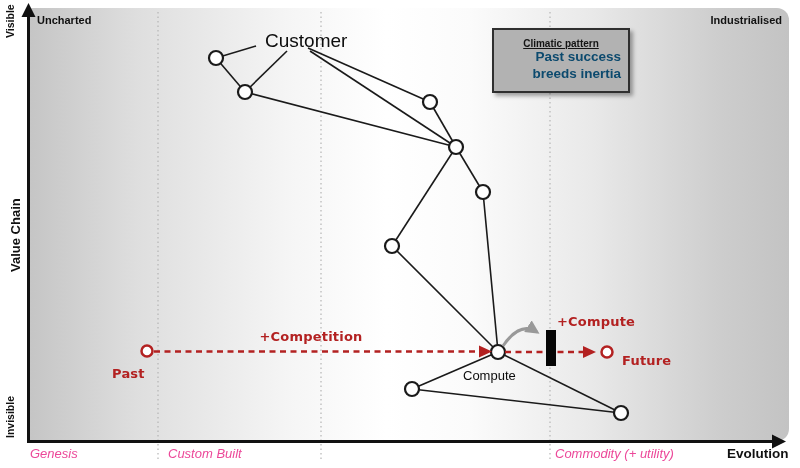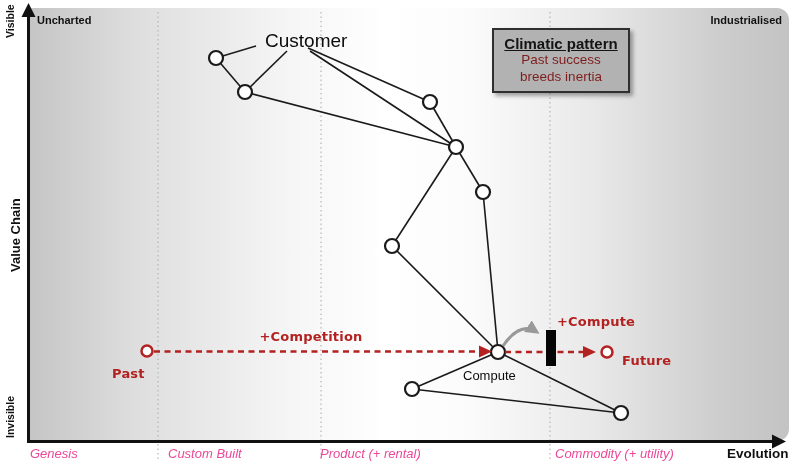--- a/index.html
+++ b/index.html
@@ -38,22 +38,22 @@
   #label-past{left:112px;top:366px;}
   #label-future{left:622px;top:353px;}
   #label-competition{left:311px;top:329px;transform:translateX(-50%);}
   #label-inertia{left:557px;top:314px;}
 
   .climate-box{
     position:absolute;left:492px;top:28px;width:138px;height:65px;box-sizing:border-box;
     background:#b2b2b2;border:2px solid #2f2f2f;box-shadow:3px 3px 4px rgba(0,0,0,.35);
     display:flex;flex-direction:column;align-items:center;justify-content:center;text-align:center;
   }
-  .climate-title{font-size:15px;font-weight:700;text-decoration:underline;color:#141414;margin-bottom:0;}
-  .climate-body{font-size:13.5px;font-weight:400;line-height:1.25;color:#7f1d1d;width:120px;}
+  .climate-title{font-size:10px;font-weight:700;text-decoration:underline;color:#141414;margin-bottom:0;}
+  .climate-body{font-size:13.5px;font-weight:700;line-height:1.25;color:#0c4a6e;width:120px;text-align:right;}
 </style>
 </head>
 <body>
 
 <div class="stage">
 
   <div class="map-bg"></div>
 
   <svg id="map-svg" class="overlay" width="800" height="468" viewBox="0 0 800 468">
     <defs>
@@ -110,21 +110,20 @@
   <div class="lbl" id="label-uncharted">Uncharted</div>
   <div class="lbl" id="label-industrialised">Industrialised</div>
 
   <div class="vtext" id="label-visible">Visible</div>
   <div class="vtext" id="label-invisible">Invisible</div>
   <div class="vtext" id="label-value-chain">Value Chain</div>
   <div class="lbl" id="label-evolution">Evolution</div>
 
   <div class="lbl stage-lbl" id="stage-genesis">Genesis</div>
   <div class="lbl stage-lbl" id="stage-custom">Custom Built</div>
-  <div class="lbl stage-lbl" id="stage-product">Product (+ rental)</div>
   <div class="lbl stage-lbl" id="stage-commodity">Commodity (+ utility)</div>
 
   <div class="lbl" id="label-customer">Customer</div>
   <div class="lbl" id="label-compute">Compute</div>
 
   <div class="climate-box">
     <div class="climate-title">Climatic pattern</div>
     <div class="climate-body">Past success breeds inertia</div>
   </div>
 

